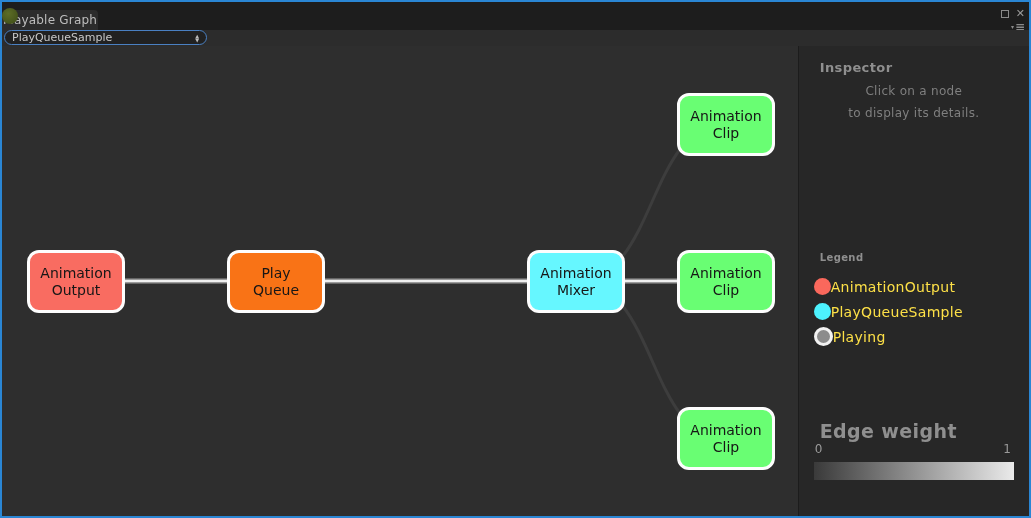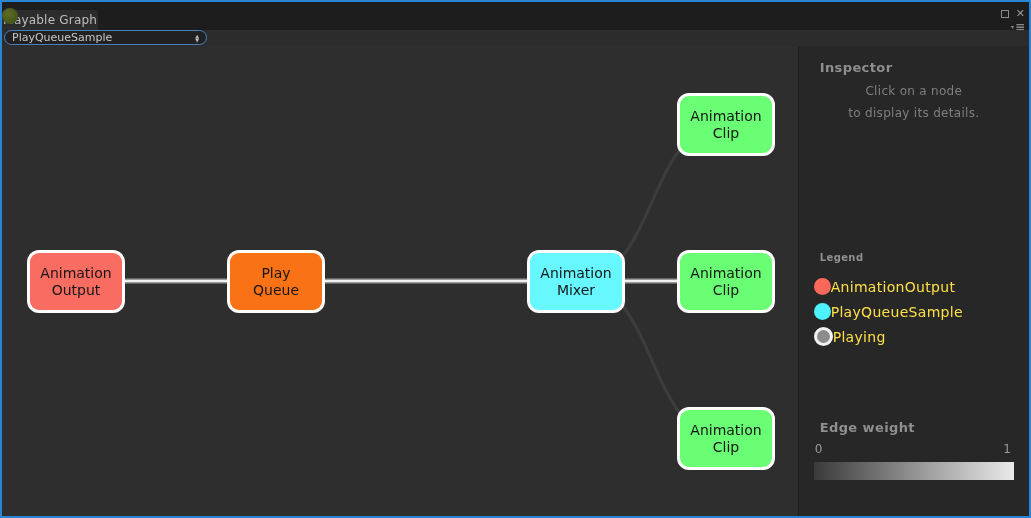--- a/index.html
+++ b/index.html
@@ -58,21 +58,21 @@
     border-left:1px solid #1c1c1c;color:#9a9a9a;
   }
   .insp-title{position:absolute;left:21px;top:14px;font-size:13px;font-weight:bold;color:#8f8f8f;letter-spacing:.4px;}
   .insp-hint{position:absolute;left:0;top:34px;width:100%;text-align:center;font-size:12px;color:#7f7f7f;white-space:pre-line;line-height:22px;letter-spacing:.3px;}
   .legend-title{position:absolute;left:21px;top:206px;font-size:10px;font-weight:bold;color:#8f8f8f;letter-spacing:.4px;}
   .legend-list{position:absolute;left:15px;top:228px;}
   .lg-row{display:flex;align-items:center;height:25px;}
   .lg-dot{width:17px;height:17px;border-radius:50%;flex:0 0 17px;}
   .lg-dot.ring{border:3px solid #f2f2f2;width:19px;height:19px;flex-basis:19px;}
   .lg-label{font-size:14px;color:#fde047;letter-spacing:.3px;}
-  .ew-title{position:absolute;left:21px;top:374px;font-size:13px;font-weight:bold;color:#8f8f8f;letter-spacing:.4px;}
+  .ew-title{position:absolute;left:21px;top:374px;font-size:19px;font-weight:bold;color:#8f8f8f;letter-spacing:.4px;}
   .ew-min{position:absolute;left:16px;top:396px;font-size:12px;color:#9a9a9a;}
   .ew-max{position:absolute;right:18px;top:396px;font-size:12px;color:#9a9a9a;}
   .ew-bar{
     position:absolute;left:15px;top:416px;width:200px;height:18px;
     background:linear-gradient(to right,#3a3a3a,#eaeaea);
   }
   
   .green-dot{
     position:absolute;left:0px;top:6px;width:16px;height:16px;border-radius:50%;
     background:radial-gradient(circle at 40% 35%,#5d6d26,#3c4a16);z-index:20;

